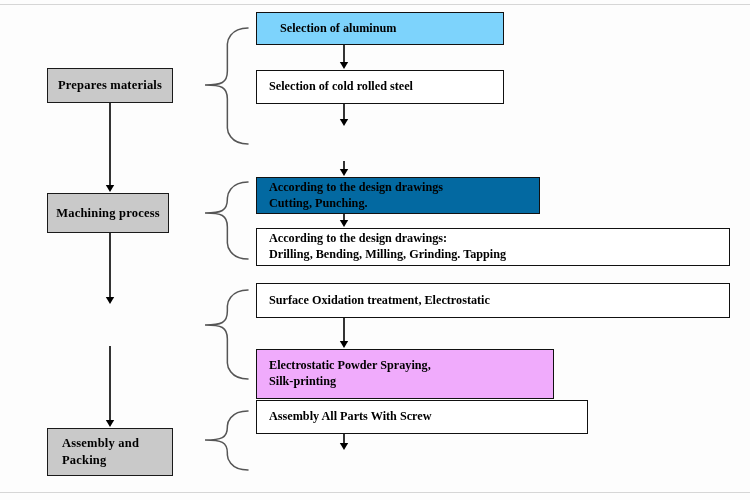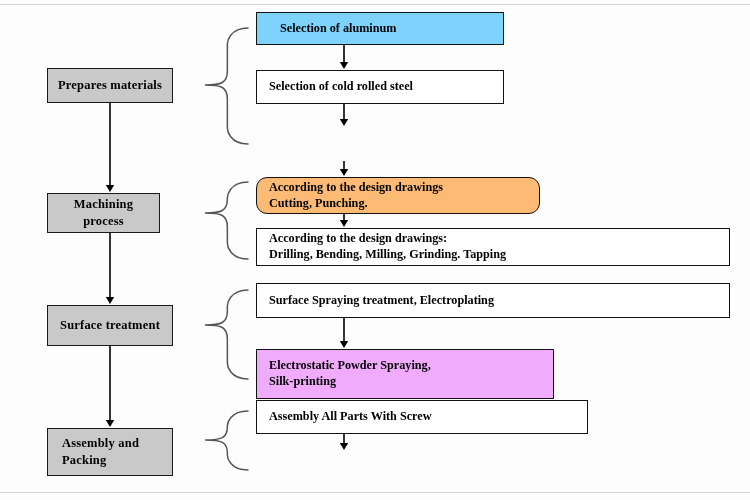--- a/index.html
+++ b/index.html
@@ -99,27 +99,26 @@
         <polygon points="339.8,443 348.2,443 344,450" fill="#000000"></polygon>
       </g>
       <path d="M 248 28 C 229.36 28 227.36 42 227.36 44 L 227.36 71 C 227.36 83 221.36 85 205 85 C 221.36 85 227.36 87 227.36 99 L 227.36 128 C 227.36 130 229.36 144 248 144" fill="none" stroke="#555555" stroke-width="1.5" stroke-linecap="round"></path>
       <path d="M 248 182 C 229.36 182 227.36 195.95 227.36 197.95 L 227.36 199.05 C 227.36 211 221.36 213 205 213 C 221.36 213 227.36 215 227.36 226.95 L 227.36 243.05 C 227.36 245.05 229.36 259 248 259" fill="none" stroke="#555555" stroke-width="1.5" stroke-linecap="round"></path>
       <path d="M 248 290 C 229.36 290 227.36 304 227.36 306 L 227.36 311 C 227.36 323 221.36 325 205 325 C 221.36 325 227.36 327 227.36 339 L 227.36 363 C 227.36 365 229.36 379 248 379" fill="none" stroke="#555555" stroke-width="1.5" stroke-linecap="round"></path>
       <path d="M 248 411 C 229.36 411 227.36 424.05 227.36 426.05 L 227.36 426.95 C 227.36 438 221.36 440 205 440 C 221.36 440 227.36 442 227.36 453.05 L 227.36 454.95 C 227.36 456.95 229.36 470 248 470" fill="none" stroke="#555555" stroke-width="1.5" stroke-linecap="round"></path>
     </svg>
 <div class="baseline" style="top: 4px;"></div>
     <div class="baseline" style="top: 492px;"></div>
     <div class="stage-box" style="left: 47px; top: 68px; width: 126px; height: 35px; background: rgb(201, 201, 201); border-color: rgb(26, 26, 26);">Prepares materials</div>
-    <div class="stage-box" style="left: 47px; top: 193px; width: 113px; height: 40px; background: rgb(201, 201, 201); border-color: rgb(26, 26, 26);">Machining process</div>
-    <div class="stage-box" style="left: 47px; top: 305px; width: 126px; height: 41px; background: rgb(201, 201, 201); border-color: rgb(26, 26, 26);">Surface treatment</div>
+    <div class="stage-box" style="left: 47px; top: 193px; width: 122px; height: 40px; background: rgb(201, 201, 201); border-color: rgb(26, 26, 26);">Machining process</div>
     <div class="stage-box two-line" style="left: 47px; top: 428px; width: 126px; height: 48px; background: rgb(201, 201, 201); border-color: rgb(26, 26, 26);">Assembly   and
 Packing</div>
     <div class="step-box" style="left: 256px; top: 12px; width: 248px; height: 33px; background: #7dd3fc; border-color: rgb(17, 17, 17); padding-left: 23px;">Selection of aluminum</div>
     <div class="step-box" style="left: 256px; top: 70px; width: 248px; height: 34px; background: rgb(255, 255, 255); border-color: rgb(17, 17, 17);">Selection of cold rolled steel</div>
-    <div class="step-box" style="left: 256px; top: 177px; width: 284px; height: 37px; background: #fdba74; border-color: rgb(17, 17, 17); border-radius: 11px;">  According to the design drawings
+    <div class="step-box" style="left: 256px; top: 177px; width: 284px; height: 37px; background: #0369a1; border-color: rgb(17, 17, 17);">  According to the design drawings
 Cutting, Punching.</div>
     <div class="step-box" style="left: 256px; top: 228px; width: 474px; height: 38px; background: rgb(255, 255, 255); border-color: rgb(17, 17, 17);">  According to the design drawings:
 Drilling, Bending, Milling, Grinding. Tapping</div>
-    <div class="step-box" style="left: 256px; top: 283px; width: 474px; height: 35px; background: rgb(255, 255, 255); border-color: rgb(17, 17, 17);">Surface Spraying treatment, Electroplating</div>
+    <div class="step-box" style="left: 256px; top: 283px; width: 474px; height: 35px; background: rgb(255, 255, 255); border-color: rgb(17, 17, 17);">Surface Oxidation treatment, Electrostatic</div>
     <div class="step-box" style="left: 256px; top: 349px; width: 298px; height: 50px; background: #f0abfc; border-color: rgb(17, 17, 17);">Electrostatic Powder Spraying,
 Silk-printing</div>
     <div class="step-box" style="left: 256px; top: 400px; width: 332px; height: 34px; background: rgb(255, 255, 255); border-color: rgb(17, 17, 17);">Assembly All Parts With  Screw</div>
   </div>
 
 </body></html>

